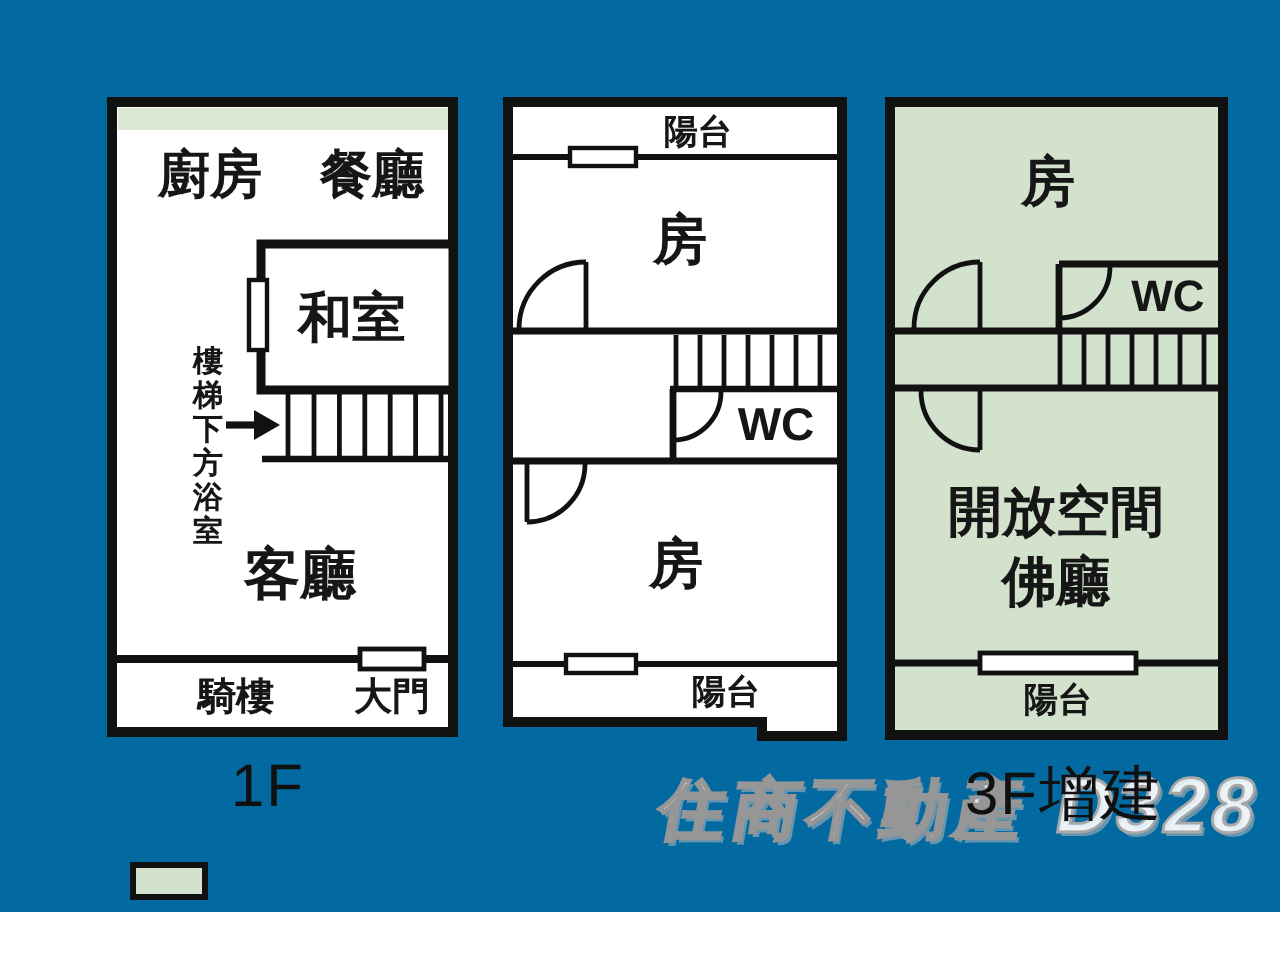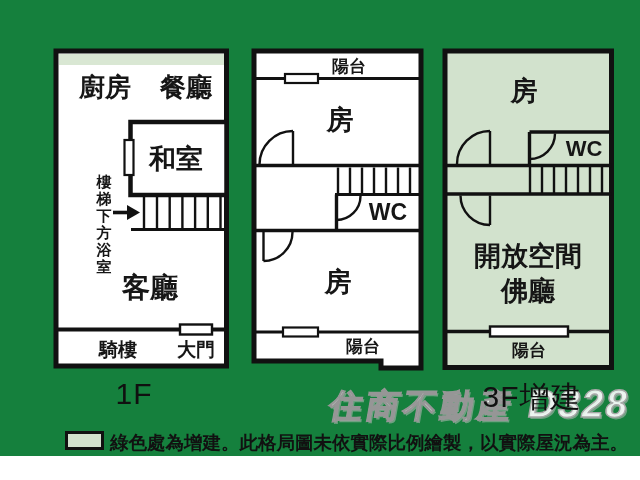--- a/index.html
+++ b/index.html
@@ -1,17 +1,17 @@
 <!DOCTYPE html>
 <html><head>
 <meta charset="utf-8">
 <style>
   html,body{margin:0;padding:0;background:#fff;}
   #stage{
-    position:relative;width:640px;height:456px;background:#15803d;overflow:hidden;
+    position:relative;width:640px;height:456px;background:#0369a1;overflow:hidden;
     font-family:"Liberation Sans","DejaVu Sans",sans-serif;color:#111;
   }
   .plan{position:absolute;z-index:2;}
   svg text{
     font-family:"Liberation Sans","DejaVu Sans",sans-serif;
     font-weight:700;fill:#161616;
   }
   .floor-label{
     position:absolute;z-index:3;text-align:center;
     font-size:30px;font-weight:400;color:#101010;letter-spacing:1px;
@@ -174,16 +174,15 @@
   <div class="floor-label" style="left:74px;top:377px;width:120px;">1F</div>
   <div class="floor-label" style="left:442px;top:377px;width:180px;">3F增建</div>
 
   <div class="watermark">
     <span>住商不動產</span>
     <span class="wm-code">D328</span>
   </div>
 
   <div class="legend">
     <div class="legend-swatch"></div>
-    <div class="legend-text">綠色處為增建。此格局圖未依實際比例繪製，以實際屋況為主。</div>
   </div>
 
 </div>
 
 </body></html>

